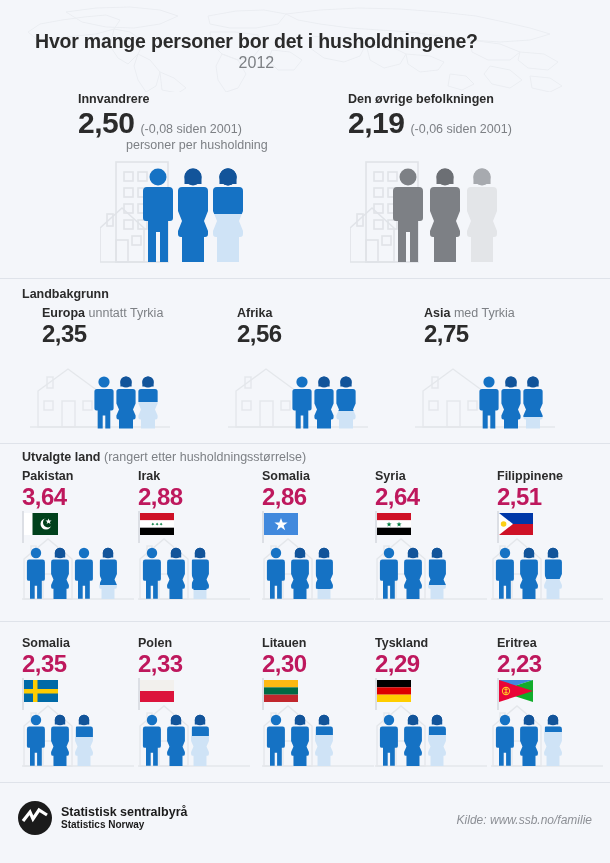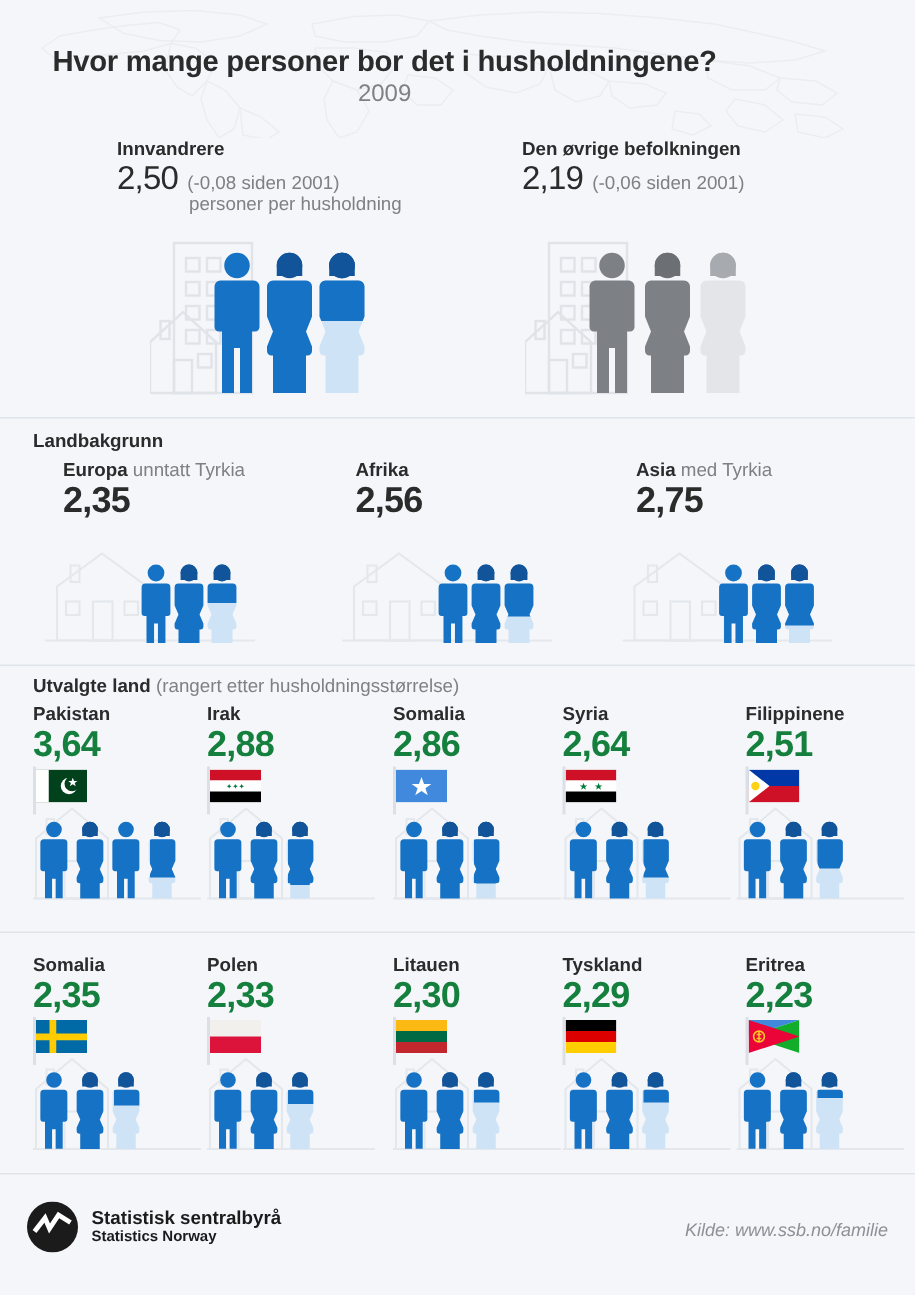--- a/index.html
+++ b/index.html
@@ -20,21 +20,21 @@
   .title { font-size: 19.5px; font-weight: bold; color: #2b2b2b; letter-spacing: -.2px; }
   .subtitle { font-size: 16px; color: #7d8085; margin-top: 1px; font-weight: normal; }
 
   
   .sec1 { position: relative; height: 187px; }
   .panel { position: absolute; top: 0; }
   .panel.left { left: 78px; }
   .panel.right { left: 348px; }
   .panel-label { font-size: 12.5px; font-weight: bold; color: #2b2b2b; }
   .big-row { display: flex; align-items: baseline; gap: 6px; margin-top: 1px; }
-  .big-num { font-size: 22px; font-weight: normal; letter-spacing: -.5px; color: #2b2b2b; line-height: 1.05; }
+  .big-num { font-size: 30px; font-weight: bold; letter-spacing: -.5px; color: #2b2b2b; line-height: 1.05; }
   .delta { font-size: 12.5px; color: #7d8085; }
   .unit { font-size: 12.5px; color: #7d8085; margin-top: -1px; padding-left: 48px; }
 
   .scene { position: absolute; }
   .scene svg { display: block; }
   .sec1-divider { position: absolute; left: 0; top: 186px; width: 610px; height: 1px; background: #dfe3ea; }
 
   
   .sec2 { position: relative; height: 165px; }
   .sec-head { position: absolute; font-size: 12.5px; font-weight: bold; color: #2b2b2b; }
@@ -42,21 +42,21 @@
   .grp-name { font-size: 12.5px; font-weight: bold; color: #2b2b2b; }
   .grp-name .thin { font-weight: normal; color: #7d8085; }
   .grp-num { font-size: 24px; font-weight: bold; letter-spacing: -.5px; color: #2b2b2b; margin-top: 1px; line-height: 1.1; }
   .sec2-divider { position: absolute; left: 0; bottom: 0; width: 610px; height: 1px; background: #dfe3ea; }
 
   
   .sec3 { position: relative; height: 178px; }
   .sec4 { position: relative; height: 160px; }
   .country { position: absolute; }
   .c-name { font-size: 12.5px; font-weight: bold; color: #2b2b2b; white-space: nowrap; }
-  .c-num { font-size: 24px; font-weight: bold; letter-spacing: -.5px; color: #15803d; line-height: 1.15; margin-top: 0px; }
+  .c-num { font-size: 24px; font-weight: bold; letter-spacing: -.5px; color: #be185d; line-height: 1.15; margin-top: 0px; }
   .flagwrap { position: relative; margin-top: 2px; height: 30px; }
   .pole { position: absolute; left: 0; top: -2px; width: 2px; height: 32px; background: #dcdfe5; }
   .flag { position: absolute; left: 2px; top: 0; width: 34px; height: 22px; overflow: hidden; }
   .flag svg { display: block; }
   .c-scene { position: absolute; }
   .sec3-divider { position: absolute; left: 0; bottom: 0; width: 610px; height: 1px; background: #dfe3ea; }
 
   
   .footer { position: relative; height: 81px; border-top: 1px solid #dfe3ea; }
   .logo { position: absolute; left: 18px; top: 18px; display: flex; align-items: center; gap: 9px; }
@@ -88,21 +88,21 @@
         <path d="M460,38 L490,42 L510,50 L500,58 L478,58 L462,50 Z"></path>
         <path d="M510,50 L534,52 L548,60 L538,68 L518,66 L508,58 Z"></path>
         <path d="M480,64 L500,68 L512,78 L500,86 L482,82 L474,72 Z"></path>
         <path d="M520,74 L540,76 L552,84 L540,90 L522,86 Z"></path>
         <path d="M440,72 L456,74 L464,82 L452,88 L438,84 Z"></path>
         <path d="M262,48 L280,50 L292,58 L284,68 L268,68 L258,58 Z"></path>
       </g>
     </svg>
     <div class="header-text">
       <div class="title">Hvor mange personer bor det i husholdningene?</div>
-      <div class="subtitle">2009</div>
+      <div class="subtitle">2012</div>
     </div>
   </div>
 
   <div class="sec1">
 
     <div class="panel left">
       <div class="panel-label">Innvandrere</div>
       <div class="big-row">
         <span class="big-num">2,50</span>
         <span class="delta">(-0,08 siden 2001)</span>

